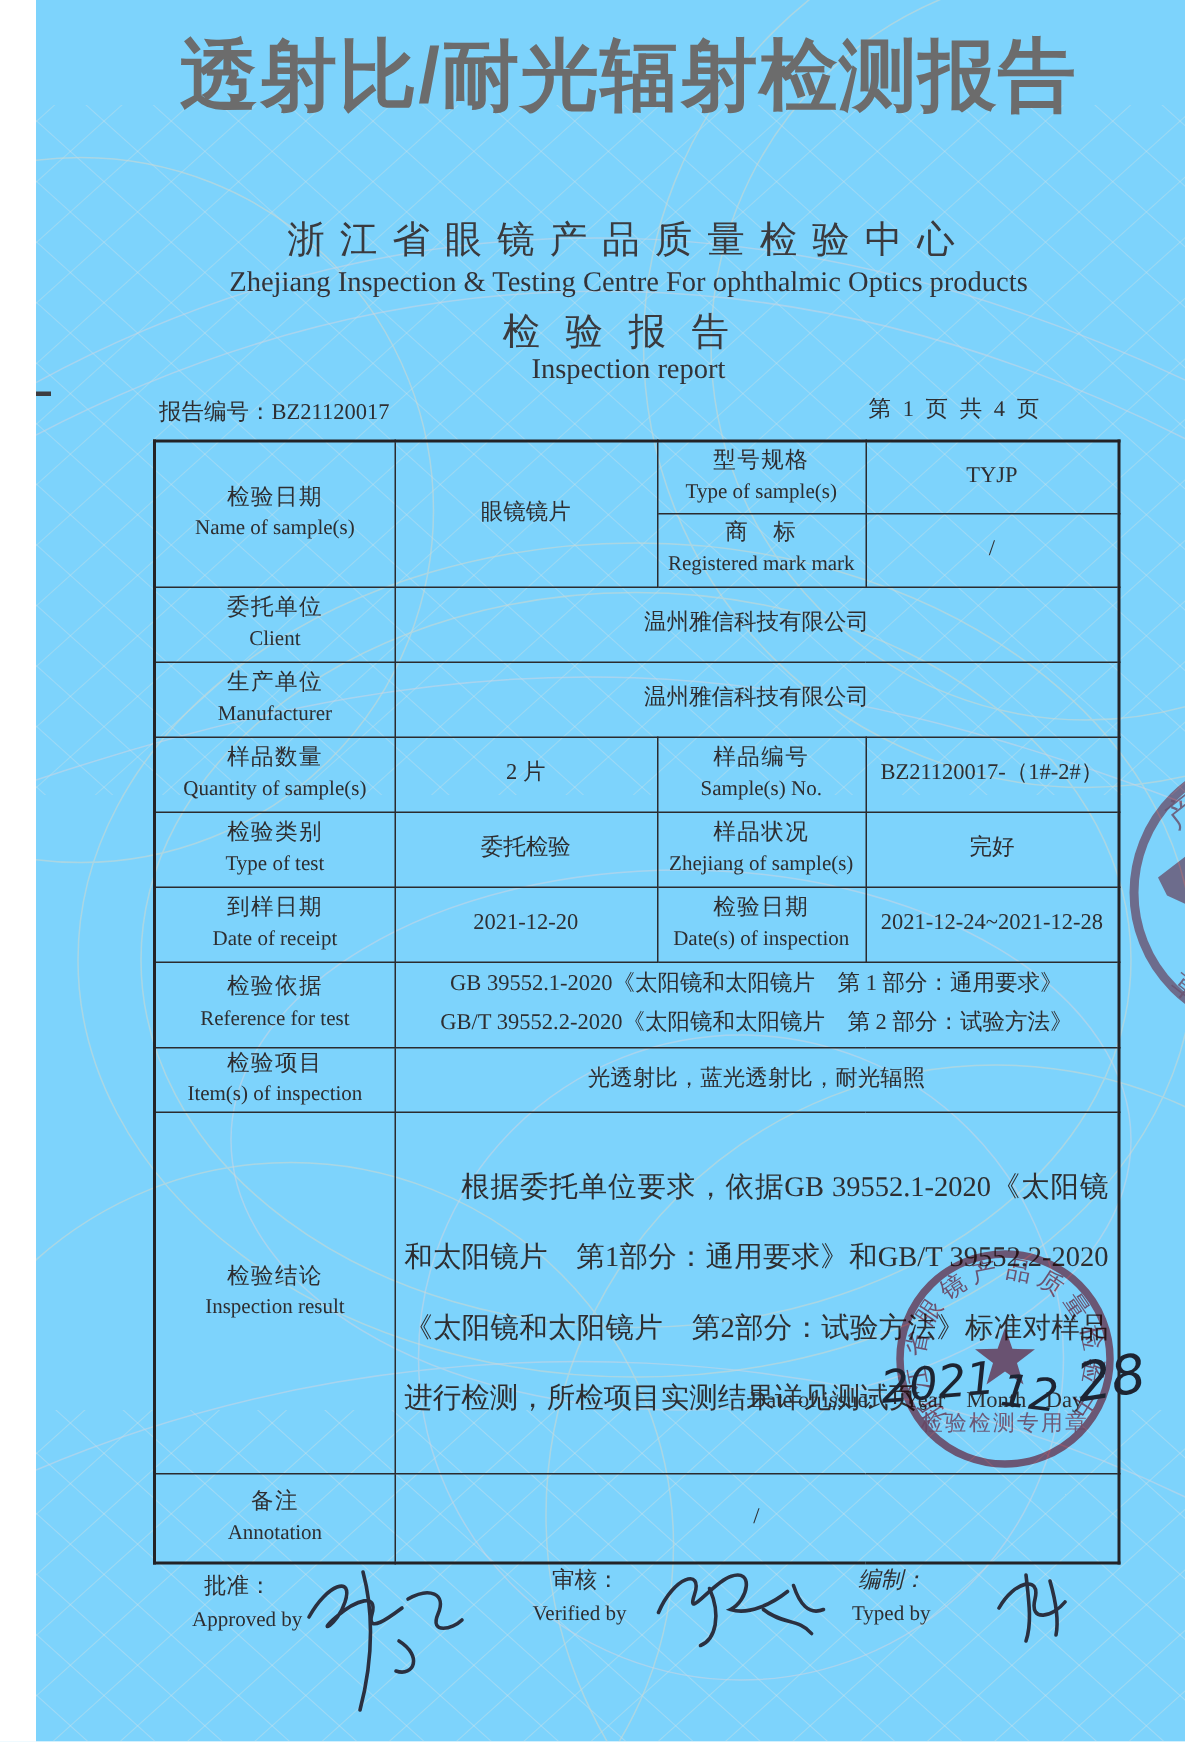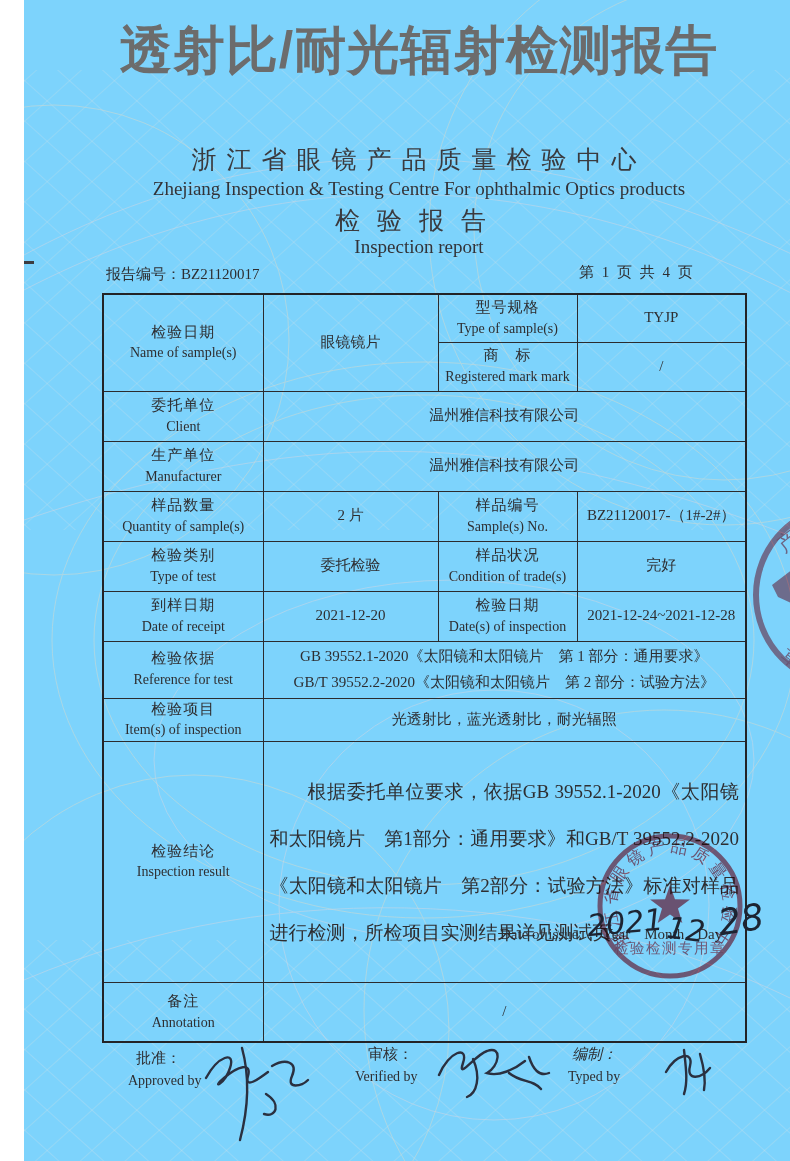--- a/index.html
+++ b/index.html
@@ -155,21 +155,21 @@
       <td class="val">BZ21120017-（1#-2#）</td>
     </tr>
     <tr style="height:50px">
       <td>
         <div class="cn">检验类别</div>
         <div class="en">Type of test</div>
       </td>
       <td class="val">委托检验</td>
       <td>
         <div class="cn">样品状况</div>
-        <div class="en">Condition of trade(s)</div>
+        <div class="en">Zhejiang of sample(s)</div>
       </td>
       <td class="val">完好</td>
     </tr>
     <tr style="height:50px">
       <td>
         <div class="cn">到样日期</div>
         <div class="en">Date of receipt</div>
       </td>
       <td class="val">2021-12-20</td>
       <td>

